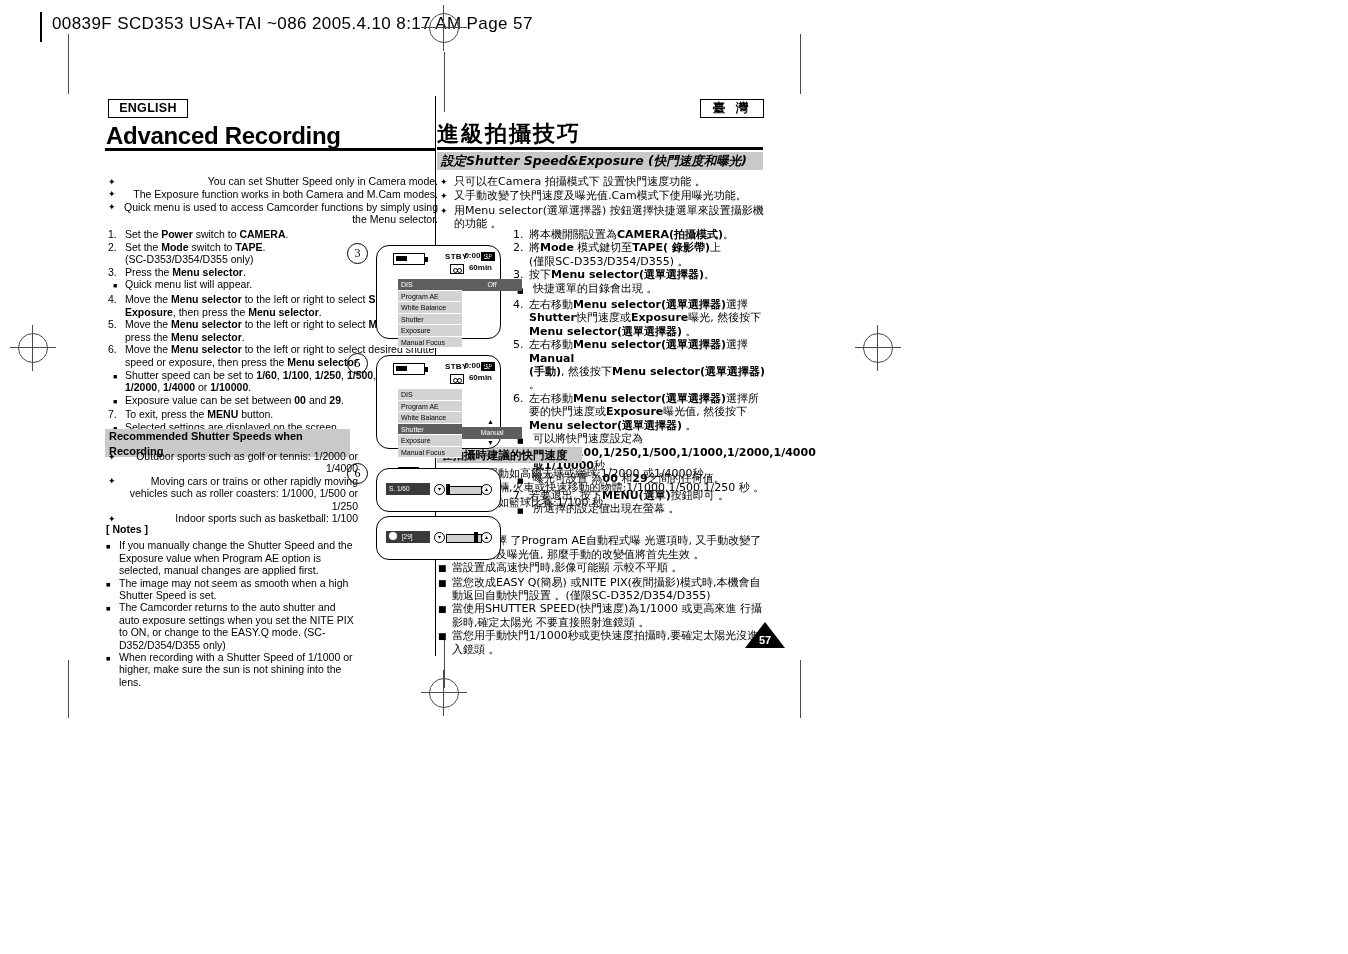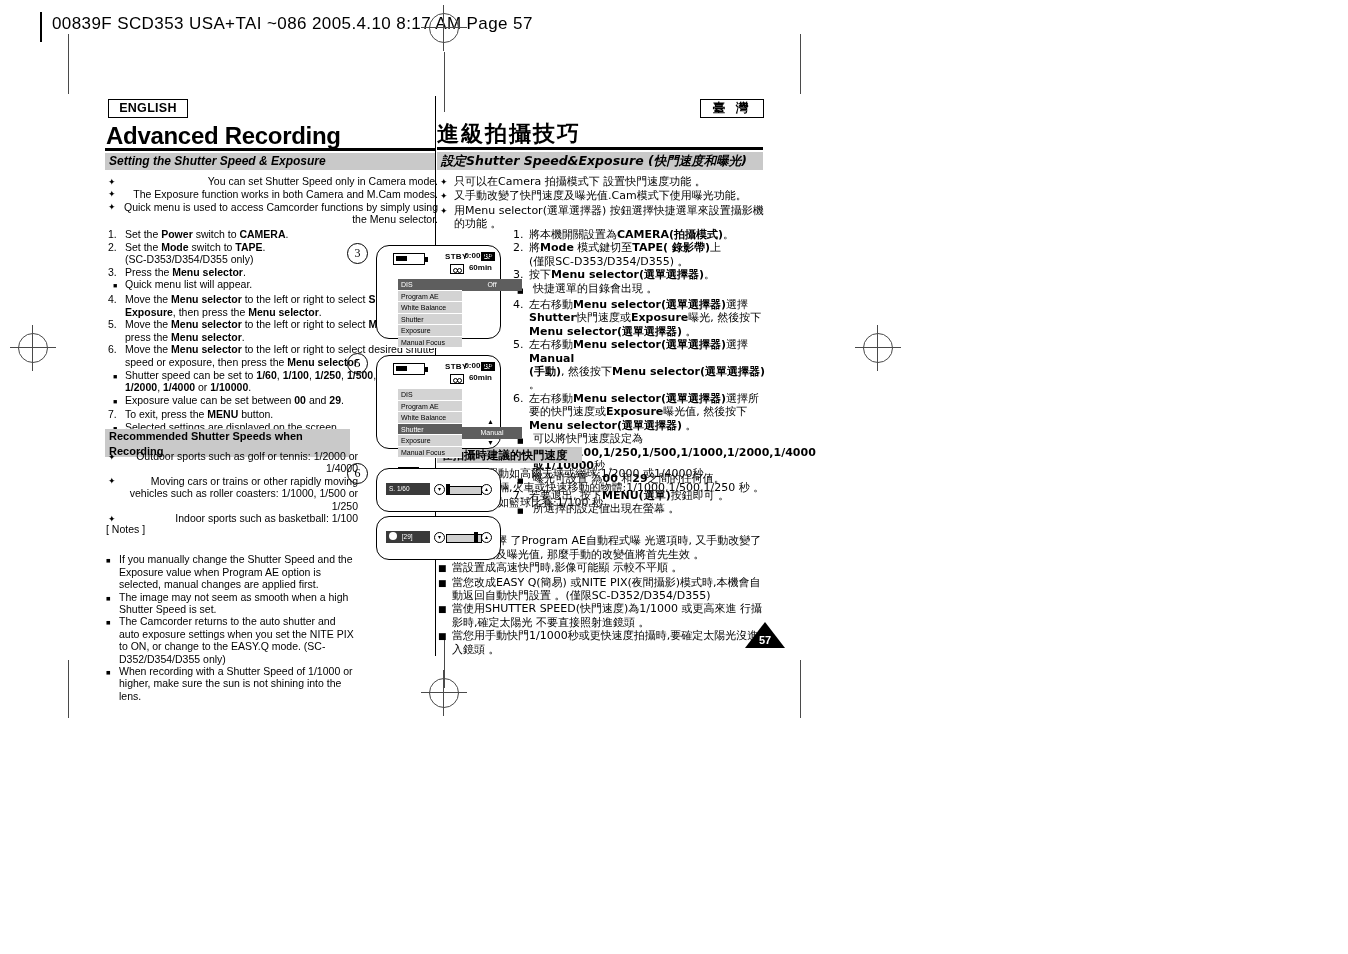--- a/index.html
+++ b/index.html
@@ -53,21 +53,21 @@
 
   .steps{position:absolute;font-size:10.5px;line-height:12.6px;}
   .steps .row{display:flex;}
   .steps .no{width:17px;flex:0 0 17px;}
   .steps .tx{flex:1;}
   .steps .sub{display:flex;}
   .steps .sq{width:12px;flex:0 0 12px;font-size:7px;padding-top:2px;padding-left:5px;}
   b{font-weight:bold;}
 
   .notes{position:absolute;font-size:10.5px;line-height:12.4px;}
-  .notes .hd{font-weight:normal;margin-bottom:18px;}
+  .notes .hd{font-weight:bold;margin-bottom:4px;}
   .notes .row{display:flex;margin-bottom:0;}
   .notes .sq{width:13px;flex:0 0 13px;font-size:7.5px;padding-top:2px;}
   .notes .tx{flex:1;}
 
   
   .cjk{font-family:"DejaVu Sans",sans-serif;}
   .cjk-steps{position:absolute;font-size:11px;line-height:13.4px;}
   .cjk-steps .row{display:flex;}
   .cjk-steps .no{width:16px;flex:0 0 16px;}
   .cjk-steps .tx{flex:1;}
@@ -158,21 +158,20 @@
     <div class="c"></div>
 </div>
 
 <div class="page">
 
   <div class="divider"></div>
 
   <div class="lang-box" id="lang-en">ENGLISH</div>
   <div class="title" id="title-en">Advanced Recording</div>
   <div class="rule" id="rule-en"></div>
-  <div class="sec-head" id="sec-en">Setting the Shutter Speed &amp; Exposure</div>
 
   <div class="bullets" id="bul-en" style="left:108px;top:175px;width:330px;">
       <div class="row">
         <span class="mk">✦</span>
         <span class="tx">You can set Shutter Speed only in Camera mode.</span>
       </div>
       <div class="row">
         <span class="mk">✦</span>
         <span class="tx">The Exposure function works in both Camera and M.Cam modes.</span>
       </div>

